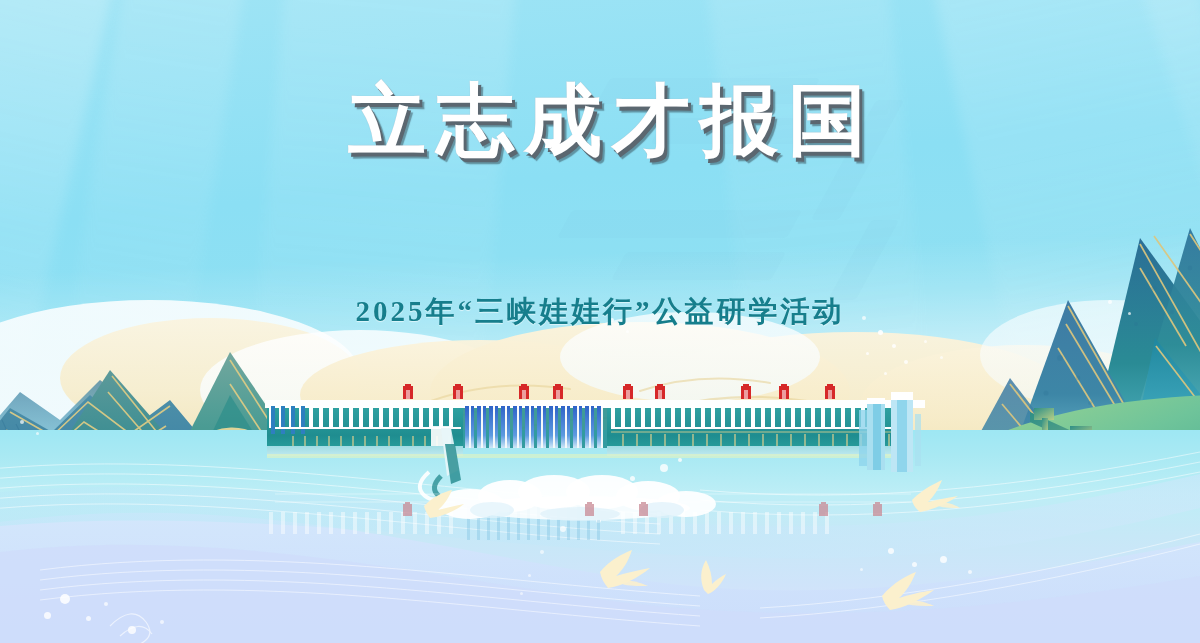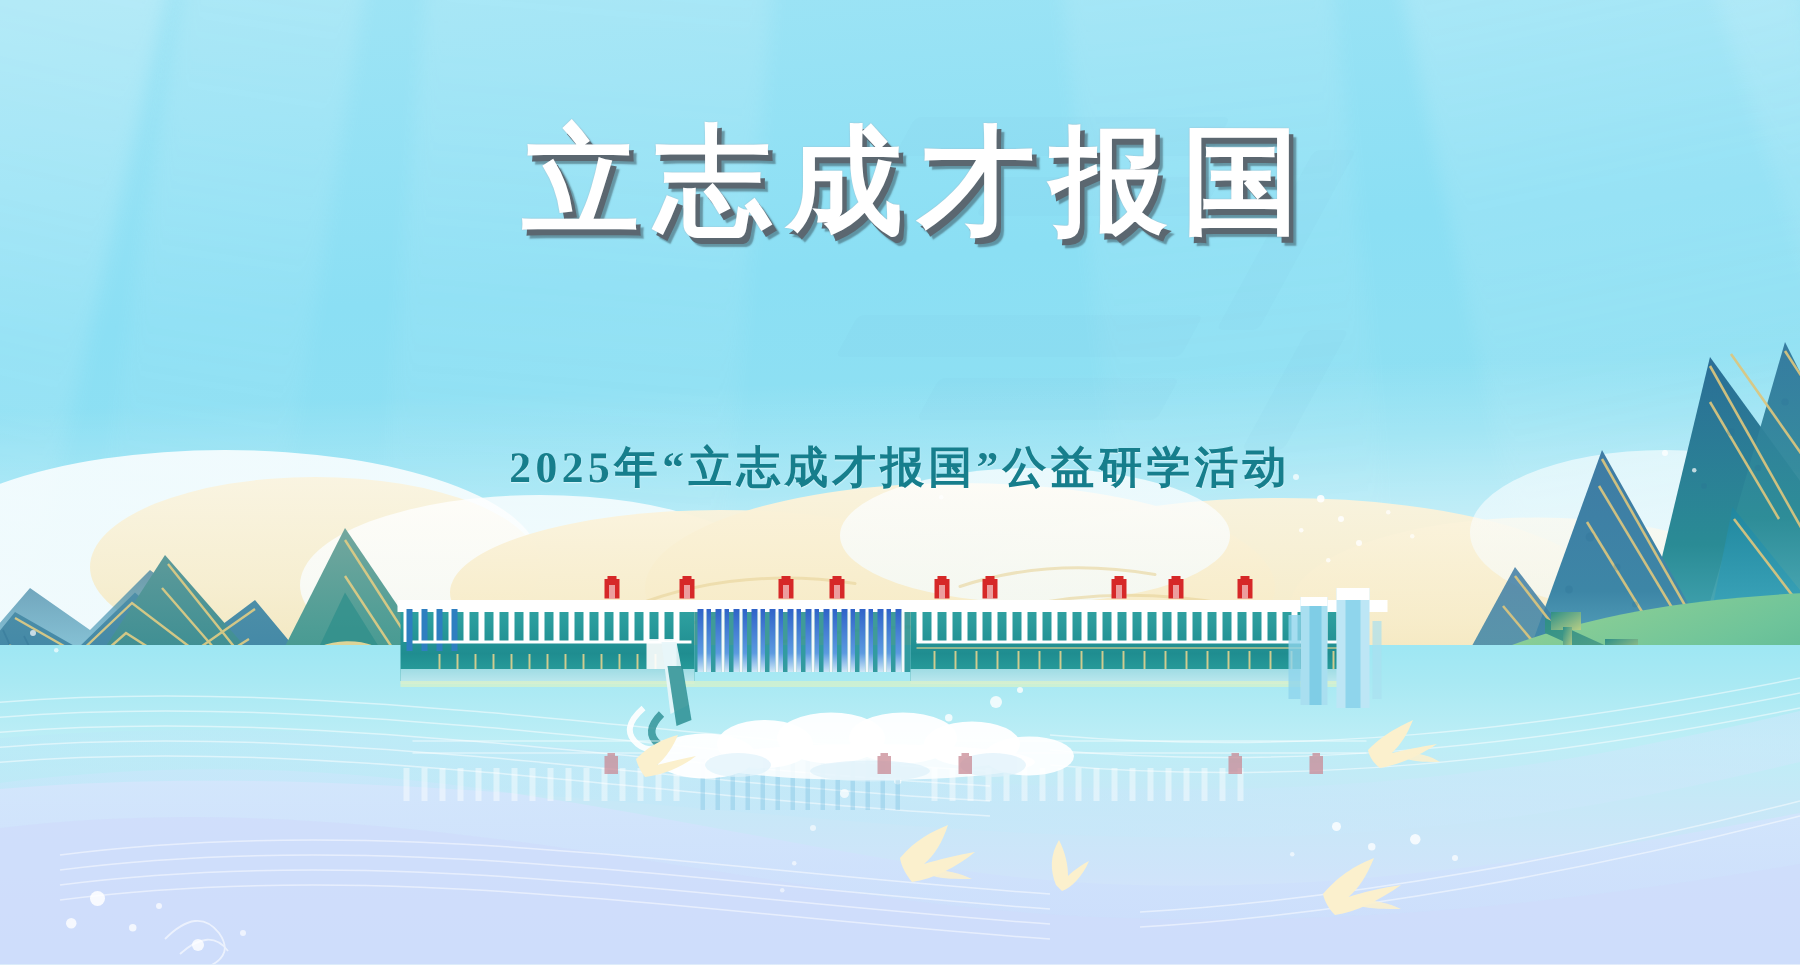--- a/index.html
+++ b/index.html
@@ -730,15 +730,15 @@
     <div class="dot" style="left:1108px;top:300px;width:4px;height:4px;opacity:.75;"></div>
     <div class="dot" style="left:1128px;top:312px;width:3px;height:3px;opacity:.7;"></div>
     <div class="dot" style="left:20px;top:420px;width:4px;height:4px;opacity:.7;"></div>
     <div class="dot" style="left:36px;top:432px;width:3px;height:3px;opacity:.65;"></div>
   </div>
 
   <div class="title">
     <span class="line l2">立志成才报国</span>
   </div>
 
-  <div class="subtitle">2025年“立志成才报国”公益研学活动</div>
+  <div class="subtitle">2025年“三峡娃娃行”公益研学活动</div>
 
 </div>
 
 </body></html>

